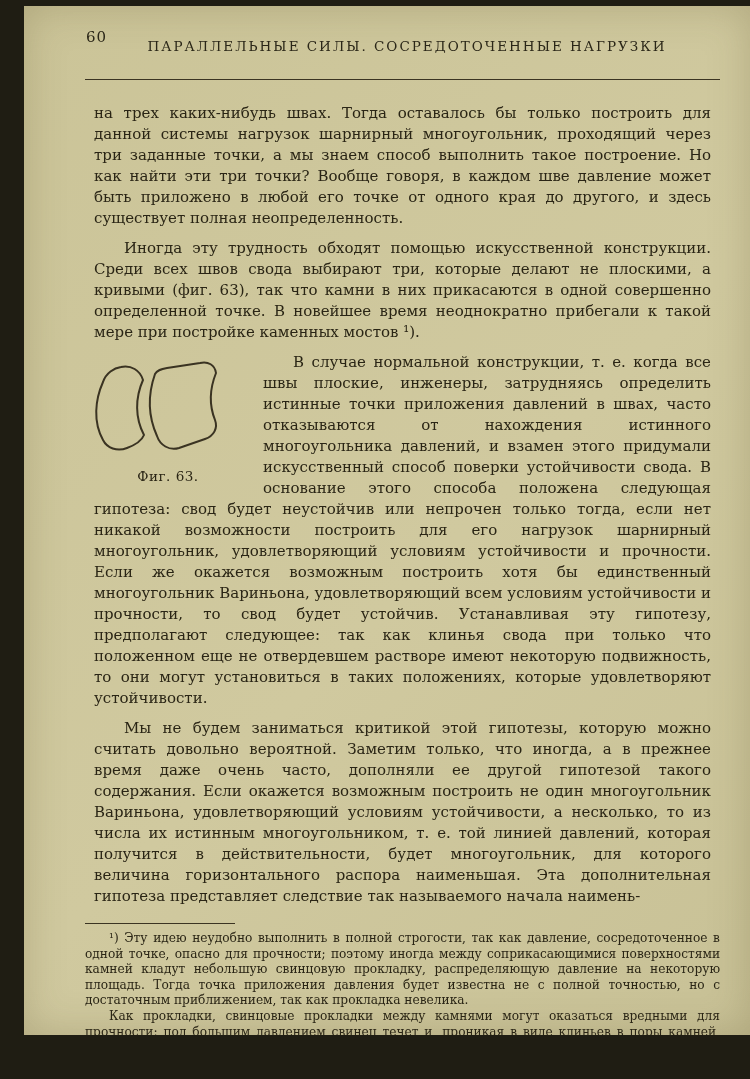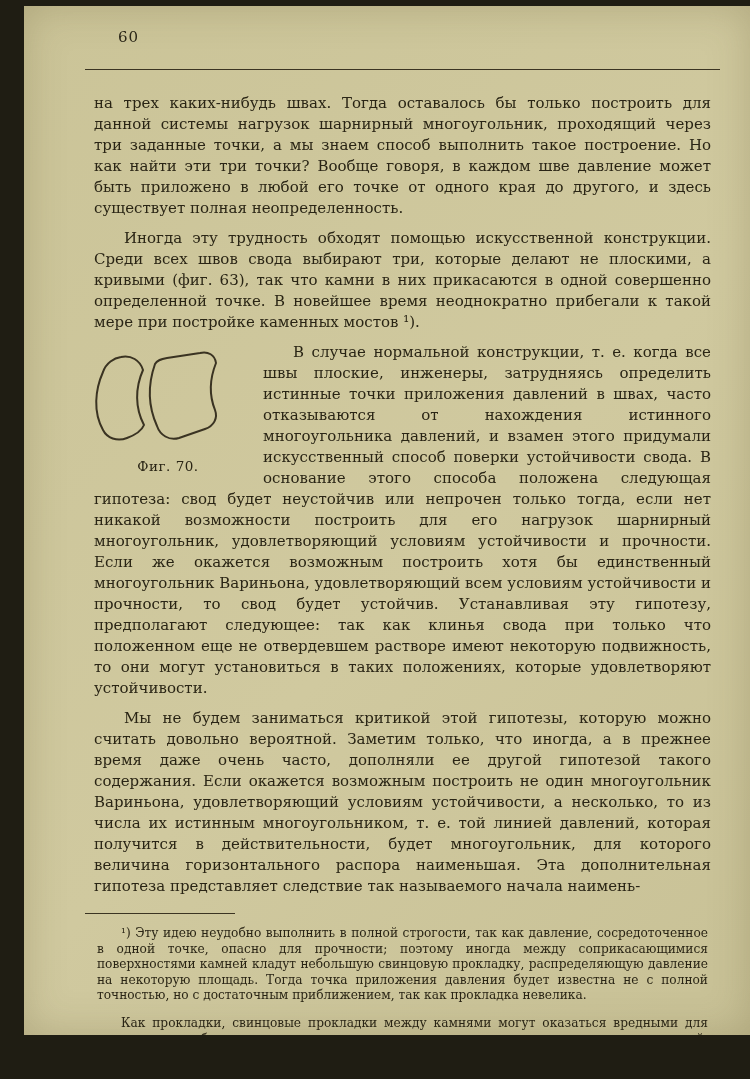--- a/index.html
+++ b/index.html
@@ -12,23 +12,22 @@
   }
   .page{
     position:absolute;
     left:24px;top:6px;right:0;bottom:44px;
     background:linear-gradient(135deg,#cbc498 0%,#d0c99f 55%,#c8c196 100%);
     overflow:hidden;
     box-shadow:inset 0 0 40px rgba(90,80,40,.25);
   }
   .header{
     position:relative;
-    padding-top:22px;
+    padding-top:32px;
     height:34px;
-    margin-left:32px;
   }
   .page-number{
     position:absolute;
     left:62px;top:22px;
     font-size:15px;
     color:#2b2718;
     letter-spacing:1px;
   }
   .running-title{
     display:block;
@@ -72,48 +71,49 @@
     color:#2a2515;
     letter-spacing:.5px;
   }
   .footnote-rule{
     border:none;
     border-top:1.2px solid #3b3422;
     width:150px;
     margin:16px 0 7px 0;
   }
   .footnotes p{
-    margin:12px;
+    margin:0;
     font-size:12.2px;
     line-height:15.6px;
     text-align:justify;
     text-indent:24px;
     color:#2a2515;
   }
 </style>
 </head>
 <body>
 
 <div class="page">
 
   <div class="header">
     <span class="page-number">60</span>
+    <span class="running-title">Параллельные силы. Сосредоточенные нагрузки</span>
   </div>
   <hr class="header-rule">
 
   <div class="content">
     <p>на трех каких-нибудь швах. Тогда оставалось бы только построить для данной системы нагрузок шарнирный многоугольник, проходящий через три заданные точки, а мы знаем способ выполнить такое построение. Но как найти эти три точки? Вообще говоря, в каждом шве давление может быть приложено в любой его точке от одного края до другого, и здесь существует полная неопределенность.</p>
     <p class="indent">Иногда эту трудность обходят помощью искусственной конструкции. Среди всех швов свода выбирают три, которые делают не плоскими, а кривыми (фиг. 63), так что камни в них прикасаются в одной совершенно определенной точке. В новейшее время неоднократно прибегали к такой мере при постройке каменных мостов ¹).</p>
 
     <div class="figure-float">
       <svg class="figure-art" viewBox="0 0 150 100" width="150" height="100" xmlns="http://www.w3.org/2000/svg">
         <path d="M16,24 C8,42 6,64 16,82 C20,90 30,94 40,90 C48,87 55,82 57,77 C48,60 48,40 56,22 C53,12 44,7 34,9 C27,10 19,15 16,24 Z"></path>
         <path d="M68,16 C61,36 61,58 70,78 C73,87 82,93 92,90 L118,81 C127,78 131,70 128,62 C122,47 123,30 129,15 C128,7 121,3 113,5 L80,10 C74,11 70,12 68,16 Z"></path>
       </svg>
-      <div class="figure-caption">Фиг. 70.</div>
+      <div class="figure-caption">Фиг. 63.</div>
     </div>
 
     <p class="indent">В случае нормальной конструкции, т. е. когда все швы плоские, инженеры, затрудняясь определить истинные точки приложения давлений в швах, часто отказываются от нахождения истинного многоугольника давлений, и взамен этого придумали искусственный способ поверки устойчивости свода. В основание этого способа положена следующая гипотеза: свод будет неустойчив или непрочен только тогда, если нет никакой возможности построить для его нагрузок шарнирный многоугольник, удовлетворяющий условиям устойчивости и прочности. Если же окажется возможным построить хотя бы единственный многоугольник Вариньона, удовлетворяющий всем условиям устойчивости и прочности, то свод будет устойчив. Устанавливая эту гипотезу, предполагают следующее: так как клинья свода при только что положенном еще не отвердевшем растворе имеют некоторую подвижность, то они могут установиться в таких положениях, которые удовлетворяют устойчивости.</p>
     <p class="indent">Мы не будем заниматься критикой этой гипотезы, которую можно считать довольно вероятной. Заметим только, что иногда, а в прежнее время даже очень часто, дополняли ее другой гипотезой такого содержания. Если окажется возможным построить не один многоугольник Вариньона, удовлетворяющий условиям устойчивости, а несколько, то из числа их истинным многоугольником, т. е. той линией давлений, которая получится в действительности, будет многоугольник, для которого величина горизонтального распора наименьшая. Эта дополнительная гипотеза представляет следствие так называемого начала наимень-</p>
 
     <hr class="footnote-rule">
 
     <div class="footnotes">
       <p>¹) Эту идею неудобно выполнить в полной строгости, так как давление, сосредоточенное в одной точке, опасно для прочности; поэтому иногда между соприкасающимися поверхностями камней кладут небольшую свинцовую прокладку, распределяющую давление на некоторую площадь. Тогда точка приложения давления будет известна не с полной точностью, но с достаточным приближением, так как прокладка невелика.</p>
       <p>Как прокладки, свинцовые прокладки между камнями могут оказаться вредными для прочности; под большим давлением свинец течет и, проникая в виде клиньев в поры камней, раскалывает их. Это вредное действие устраняют покрытием упомянутой свинцовой прокладки с двух сторон тонкими медными листочками.</p>

